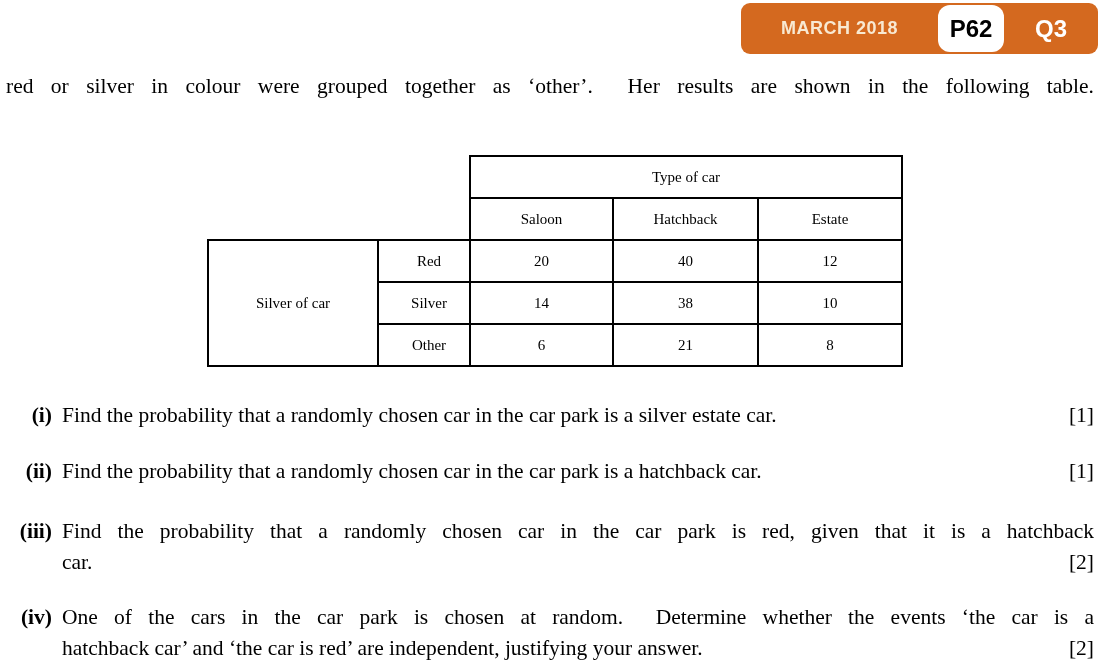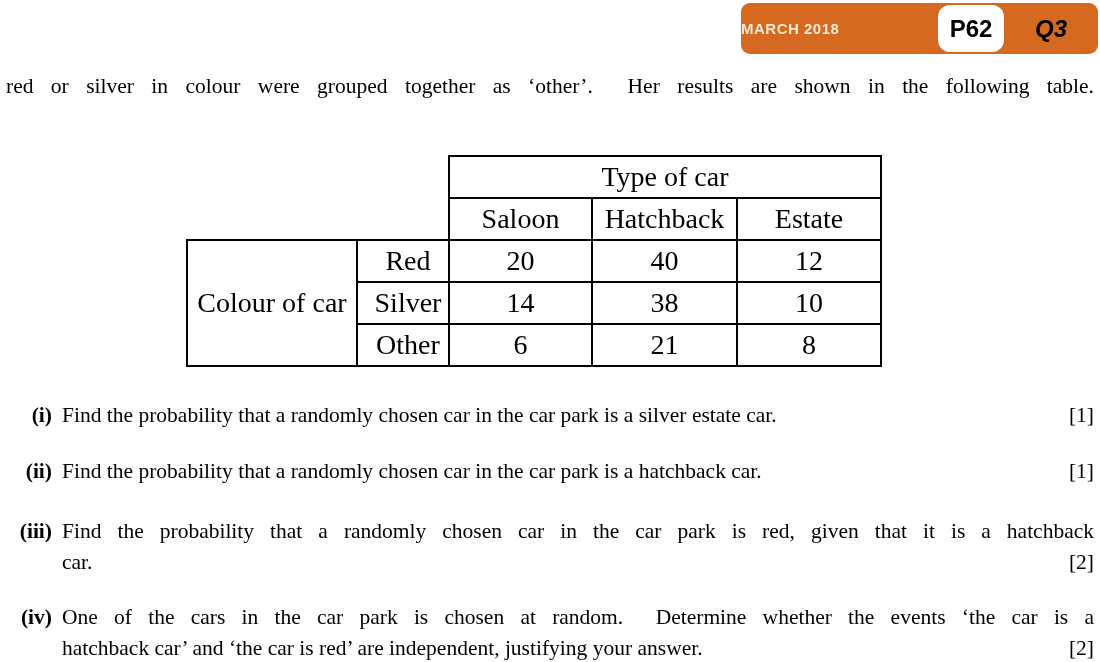--- a/index.html
+++ b/index.html
@@ -23,44 +23,44 @@
     background: #D4691F;
     border-radius: 9px;
     display: flex;
     align-items: center;
     font-family: "Liberation Sans", sans-serif;
     font-weight: bold;
     box-sizing: border-box;
   }
   .badge-session {
     flex: 1 1 auto;
+    text-align: center;
     color: #F8E9D2;
-    font-size: 15px;
+    font-size: 18px;
     letter-spacing: 0.5px;
     white-space: nowrap;
   }
   .badge-paper {
     flex: none;
     width: 66px;
     height: 47px;
     background: #ffffff;
     color: #000000;
     border-radius: 12px;
     display: flex;
     align-items: center;
     justify-content: center;
     font-size: 24px;
   }
   .badge-q {
     flex: none;
     width: 94px;
     text-align: center;
-    color: #000000;
+    color: #ffffff;
     font-size: 24px;
-    font-style: italic;
   }
 
   
   .intro {
     position: absolute;
     top: 71px;
     left: 6px;
     width: 1088px;
     font-size: 21.5px;
     line-height: 30px;
@@ -68,23 +68,23 @@
   .jline {
     text-align: justify;
     text-align-last: justify;
     text-justify: inter-word;
   }
 
   
   .car-table {
     position: absolute;
     top: 155px;
-    left: 186px;
+    left: 207px;
     border-collapse: collapse;
-    font-size: 28px;
+    font-size: 15px;
     table-layout: fixed;
   }
   .car-table th, .car-table td {
     border: 2px solid #000;
     font-weight: normal;
     text-align: center;
     vertical-align: middle;
     padding: 0;
     height: 40px;
     overflow: hidden;
@@ -146,21 +146,21 @@
       <tr>
         <td class="blank" colspan="2" rowspan="2"></td>
         <th colspan="3">Type of car</th>
       </tr>
       <tr>
         <th>Saloon</th>
         <th>Hatchback</th>
         <th>Estate</th>
       </tr>
       <tr>
-        <th rowspan="3">Colour of car</th>
+        <th rowspan="3">Silver of car</th>
         <th class="rowlabel">Red</th>
         <td>20</td>
         <td>40</td>
         <td>12</td>
       </tr>
       <tr>
         <th class="rowlabel">Silver</th>
         <td>14</td>
         <td>38</td>
         <td>10</td>

